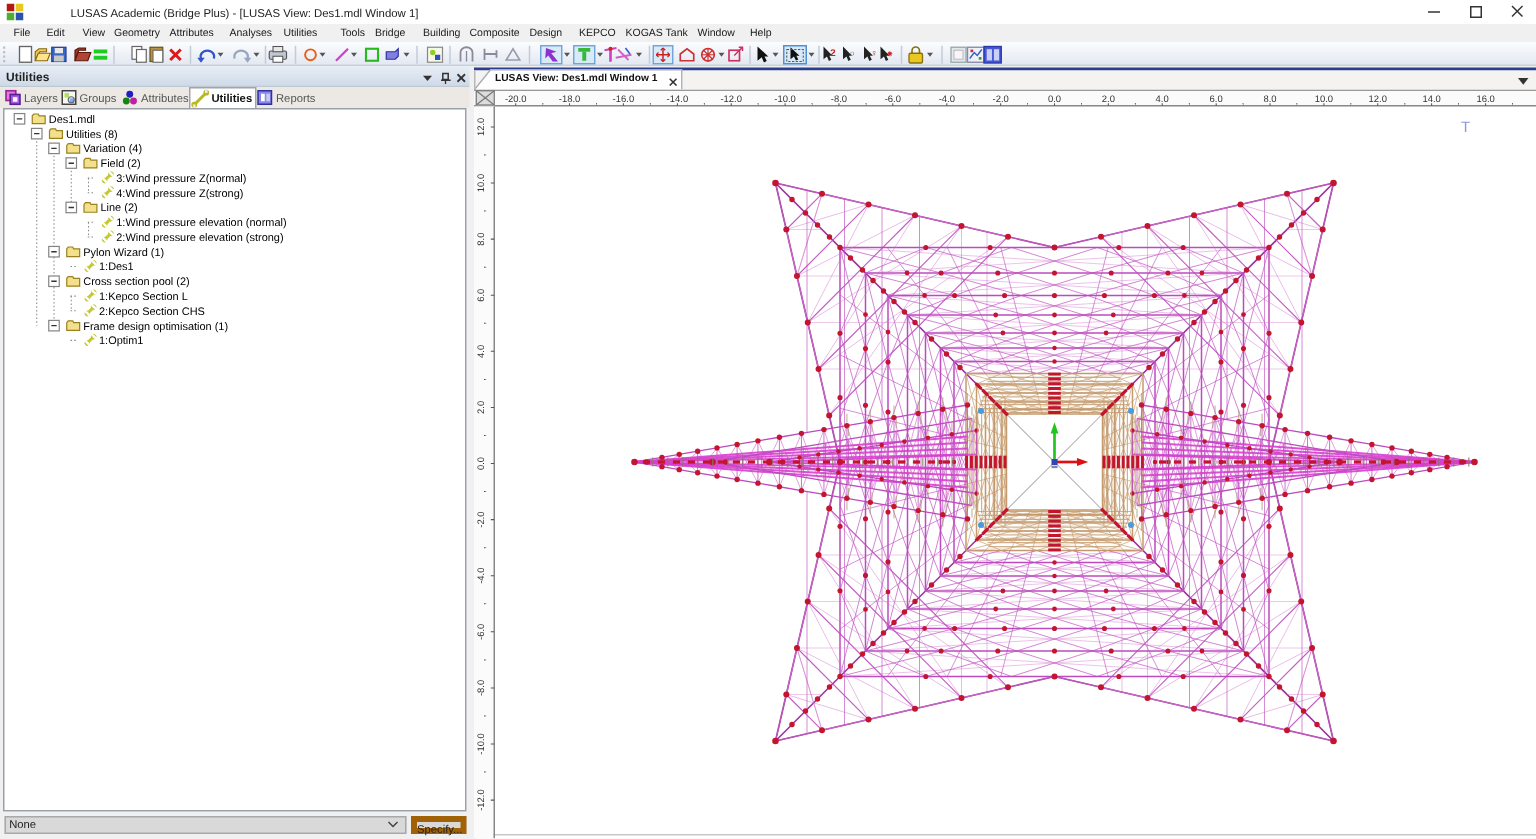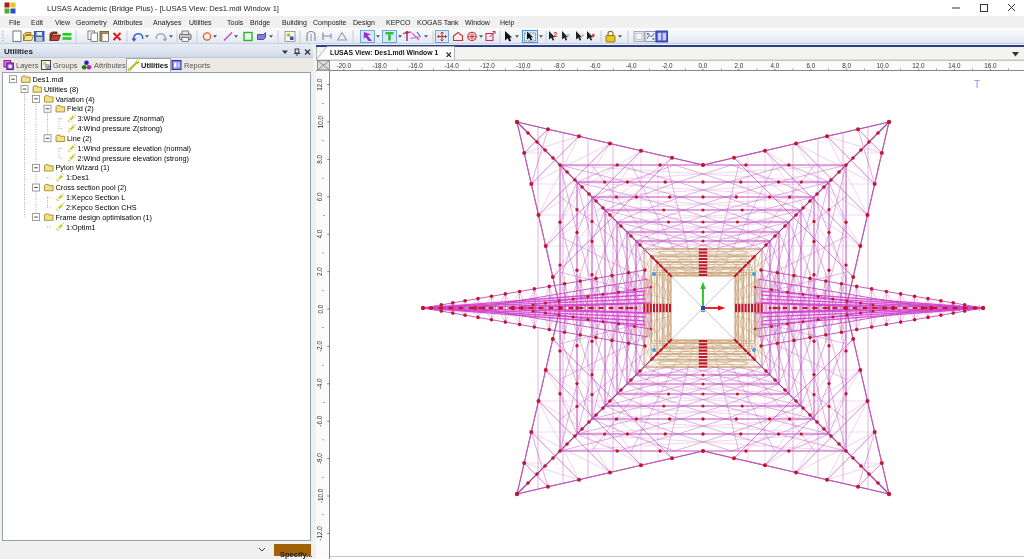--- a/index.html
+++ b/index.html
@@ -14,21 +14,21 @@
 .menuitem { position:absolute; top:3px; }
 
 #toolbar { left:0; top:28px; width:1024px; height:16px; background:linear-gradient(#fbfcfe,#e3e9f2); border-bottom:1px solid #c8d0dc; }
 
 #panel { left:0; top:44px; width:314px; height:515px; background:#f0f0f0; }
 #panel-header { left:0; top:44px; width:313px; height:14px; background:linear-gradient(#e8eef6,#cfdae8); border-bottom:1px solid #c0c8d4; }
 #panel-title { left:4px; top:47px; font-size:8px; font-weight:bold; color:#222; }
 #tabrow { left:0; top:58px; width:313px; height:14px; background:#eceae6; }
 #treebox { left:2px; top:72px; width:309px; height:469px; background:#ffffff; border:1px solid #9aa0a8; }
 #combo { left:3px; top:544px; width:268px; height:12px; background:#d9d9d9; border:1px solid #a8a8a8; font-size:7.5px; color:#222; }
-#specify { left:274px; top:544px; width:37px; height:12px; background:#d9d9d9; border:6px solid #a16207; font-size:7.5px; color:#222; text-align:center;font-weight:bold; }
+#specify { left:274px; top:544px; width:37px; height:12px; background:#d9d9d9; border:4px solid #a16207; font-size:7.5px; color:#222; text-align:center; }
 
 #main-top { left:316px; top:44.5px; width:708px; height:2.6px; background:#2a3f90; }
 #tabbar { left:316px; top:47px; width:708px; height:13px; background:#f4f3f1; }
 #viewtab { left:330px; top:49px; font-size:6.8px; font-weight:bold; color:#111; }
 #canvas-area { left:316px; top:60px; width:708px; height:499px; background:#ffffff; }
 </style>
 </head>
 <body>
 <div id="app">
   <div class="abs" id="titlebar"></div>
@@ -324,20 +324,21 @@
 <line x1="44.0" y1="153.9" x2="48.5" y2="153.9" stroke="#888" stroke-width="0.7" stroke-dasharray="1 1.5"></line>
 <g transform="rotate(-45 57.0 153.95)">
         <rect x="54.5" y="152.9" width="6" height="2" fill="#c6c832"></rect>
         <circle cx="54.5" cy="153.9" r="1.8" fill="#c6c832"></circle>
         <circle cx="60.5" cy="153.9" r="1.8" fill="#c6c832"></circle>
         <rect x="53.8" y="152.0" width="1.6" height="3.8" fill="#fff"></rect>
         <rect x="59.9" y="152.0" width="1.6" height="3.8" fill="#fff"></rect>
       </g>
 <text x="63.0" y="156.5" font-size="7.3" fill="#000" text-anchor="start">1:Optim1</text>
 </svg>
+  <div class="abs" id="combo">&nbsp;None</div>
   <svg class="abs" style="left:258px;top:546px" width="10" height="8" viewBox="0 0 10 8">
       <path d="M1 2 L4 5 L7 2" fill="none" stroke="#444" stroke-width="1"></path>
     </svg>
   <div class="abs" id="specify">Specify...</div>
   <div class="abs" id="main-top"></div>
   <div class="abs" id="tabbar"></div>
   <svg class="abs" style="left:316px;top:46px" width="150" height="14" viewBox="0 0 150 14">
     <path d="M0.5 13.5 L11 0.5 L138.5 0.5 L138.5 13.5" fill="#ffffff" stroke="#a8aeb6" stroke-width="0.9"></path>
   </svg>
   <div class="abs" id="viewtab">LUSAS View: Des1.mdl Window 1</div>

